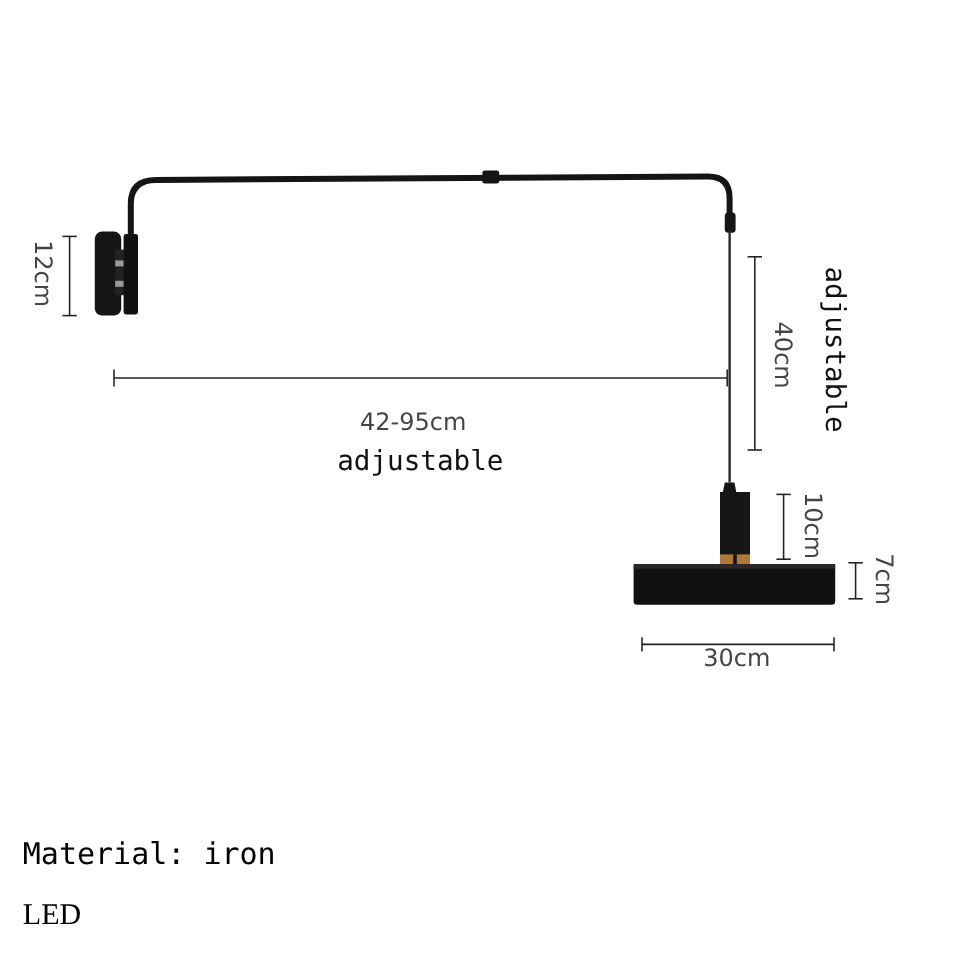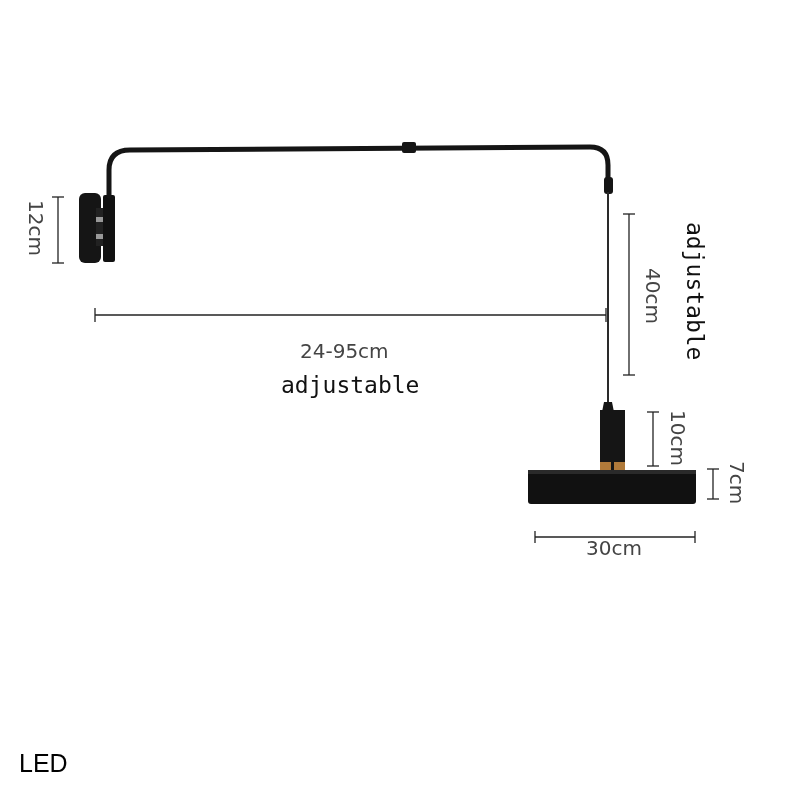--- a/index.html
+++ b/index.html
@@ -68,23 +68,24 @@
       <line x1="707" y1="499" x2="719" y2="499"></line>
 
       <line x1="535" y1="537" x2="695" y2="537"></line>
       <line x1="535" y1="531" x2="535" y2="543"></line>
       <line x1="695" y1="531" x2="695" y2="543"></line>
     </g>
   </svg>
 
   
   <div class="txt dim vert" style="left:48px; top:200px;">12cm</div>
-  <div class="txt dim" style="left:300px; top:339px;">24-95cm</div>
+  <div class="txt dim" style="left:300px; top:339px;">42-95cm</div>
   <div class="txt mono" style="left:281px; top:372px; font-size:23px;">adjustable</div>
   <div class="txt dim vert" style="left:665px; top:268px;">40cm</div>
   <div class="txt mono vert" style="left:708px; top:222px; font-size:23px;">adjustable</div>
   <div class="txt dim vert" style="left:690px; top:410px;">10cm</div>
   <div class="txt dim vert" style="left:749px; top:461px;">7cm</div>
   <div class="txt dim" style="left:586px; top:536px;">30cm</div>
 
   
-  <div class="txt" style="left:19px; top:749px; font-size:25px; color:#000; font-family:Liberation Sans, sans-serif;">LED</div>
+  <div class="txt mono" style="left:19px; top:697px; font-size:25px; color:#000;">Material: iron</div>
+  <div class="txt" style="left:19px; top:749px; font-size:25px; color:#000; font-family:Liberation Serif, serif;">LED</div>
 </div>
 
 </body></html>

